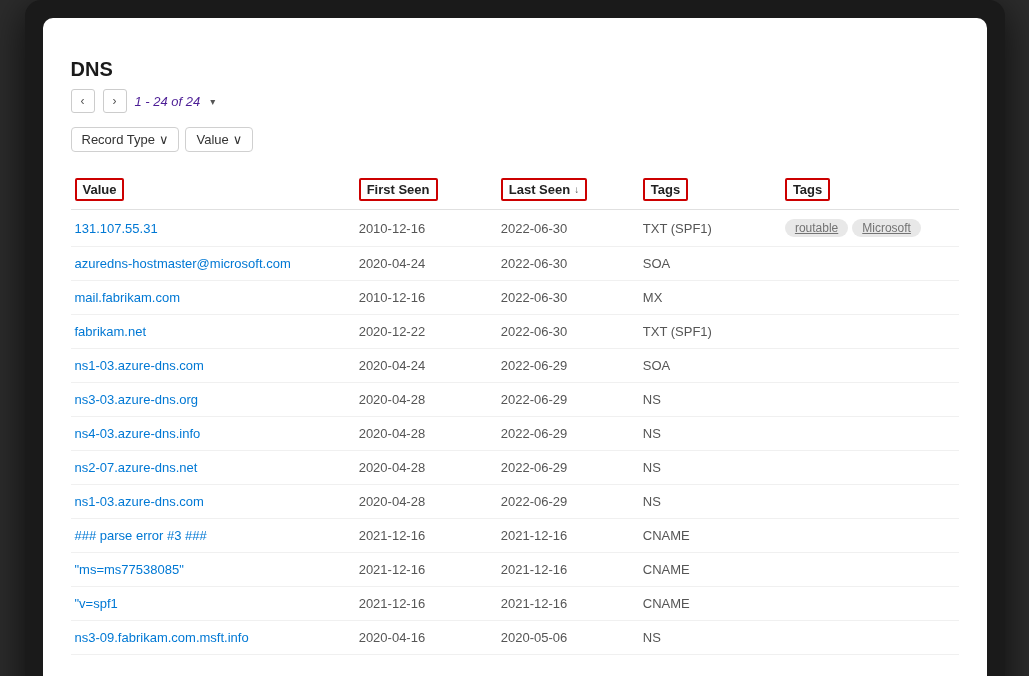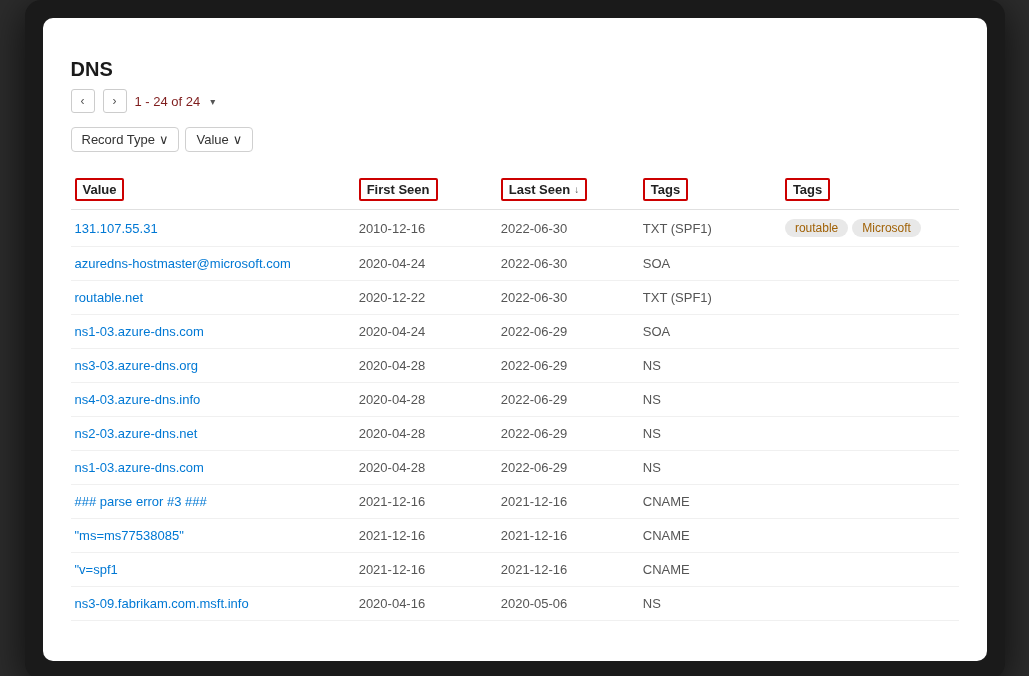--- a/index.html
+++ b/index.html
@@ -42,21 +42,22 @@
       border: 1px solid #ccc;
       background: #fff;
       border-radius: 3px;
       cursor: pointer;
       display: flex; align-items: center; justify-content: center;
       font-size: 12px;
       color: #555;
     }
     .page-info {
       font-size: 13px;
-      color: #7f1d1d;
+      color: #4c1d95;
+      font-style: italic;
     }
     .dropdown-arrow {
       font-size: 10px;
       color: #555;
       margin-left: 2px;
     }
     .filter-bar {
       display: flex;
       align-items: center;
       gap: 6px;
@@ -109,22 +110,23 @@
       color: #0078d4;
       cursor: pointer;
       text-decoration: none;
     }
     .tag {
       display: inline-block;
       padding: 2px 10px;
       border-radius: 12px;
       font-size: 12px;
       background: #e8e8e8;
-      color: #a16207;
+      color: #737373;
       margin-right: 4px;
+      text-decoration: underline;
     }
     .col-value { width: 32%; }
     .col-first { width: 16%; }
     .col-last { width: 16%; }
     .col-type { width: 16%; }
     .col-tags { width: 20%; }
   </style>
 </head>
 <body>
 
@@ -191,21 +193,28 @@
             <td class="col-tags"><span class="tag">routable</span><span class="tag">Microsoft</span></td>
           </tr>
           <tr>
             <td class="col-value"><a class="link-cell">azuredns-hostmaster@microsoft.com</a></td>
             <td class="col-first">2020-04-24</td>
             <td class="col-last">2022-06-30</td>
             <td class="col-type">SOA</td>
             <td class="col-tags"></td>
           </tr>
           <tr>
-            <td class="col-value"><a class="link-cell">routable.net</a></td>
+            <td class="col-value"><a class="link-cell">mail.fabrikam.com</a></td>
+            <td class="col-first">2010-12-16</td>
+            <td class="col-last">2022-06-30</td>
+            <td class="col-type">MX</td>
+            <td class="col-tags"></td>
+          </tr>
+          <tr>
+            <td class="col-value"><a class="link-cell">fabrikam.net</a></td>
             <td class="col-first">2020-12-22</td>
             <td class="col-last">2022-06-30</td>
             <td class="col-type">TXT (SPF1)</td>
             <td class="col-tags"></td>
           </tr>
           <tr>
             <td class="col-value"><a class="link-cell">ns1-03.azure-dns.com</a></td>
             <td class="col-first">2020-04-24</td>
             <td class="col-last">2022-06-29</td>
             <td class="col-type">SOA</td>
@@ -219,21 +228,21 @@
             <td class="col-tags"></td>
           </tr>
           <tr>
             <td class="col-value"><a class="link-cell">ns4-03.azure-dns.info</a></td>
             <td class="col-first">2020-04-28</td>
             <td class="col-last">2022-06-29</td>
             <td class="col-type">NS</td>
             <td class="col-tags"></td>
           </tr>
           <tr>
-            <td class="col-value"><a class="link-cell">ns2-03.azure-dns.net</a></td>
+            <td class="col-value"><a class="link-cell">ns2-07.azure-dns.net</a></td>
             <td class="col-first">2020-04-28</td>
             <td class="col-last">2022-06-29</td>
             <td class="col-type">NS</td>
             <td class="col-tags"></td>
           </tr>
           <tr>
             <td class="col-value"><a class="link-cell">ns1-03.azure-dns.com</a></td>
             <td class="col-first">2020-04-28</td>
             <td class="col-last">2022-06-29</td>
             <td class="col-type">NS</td>

